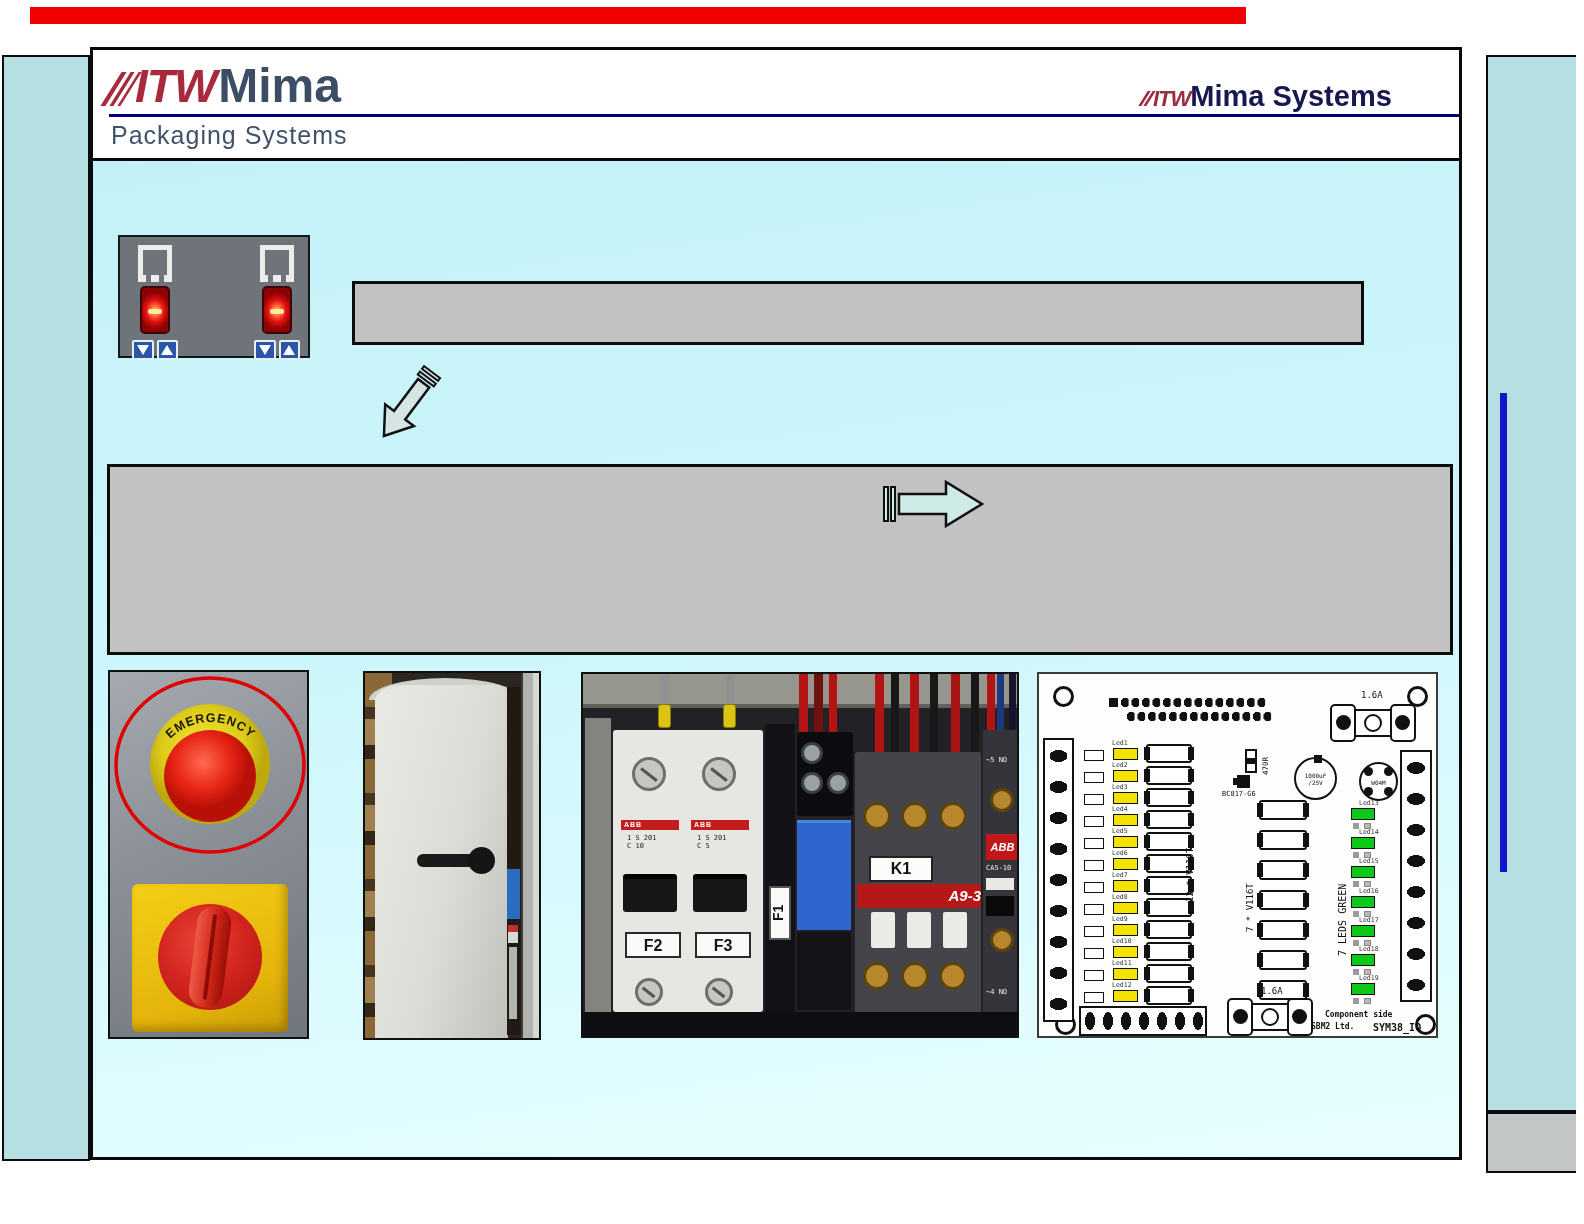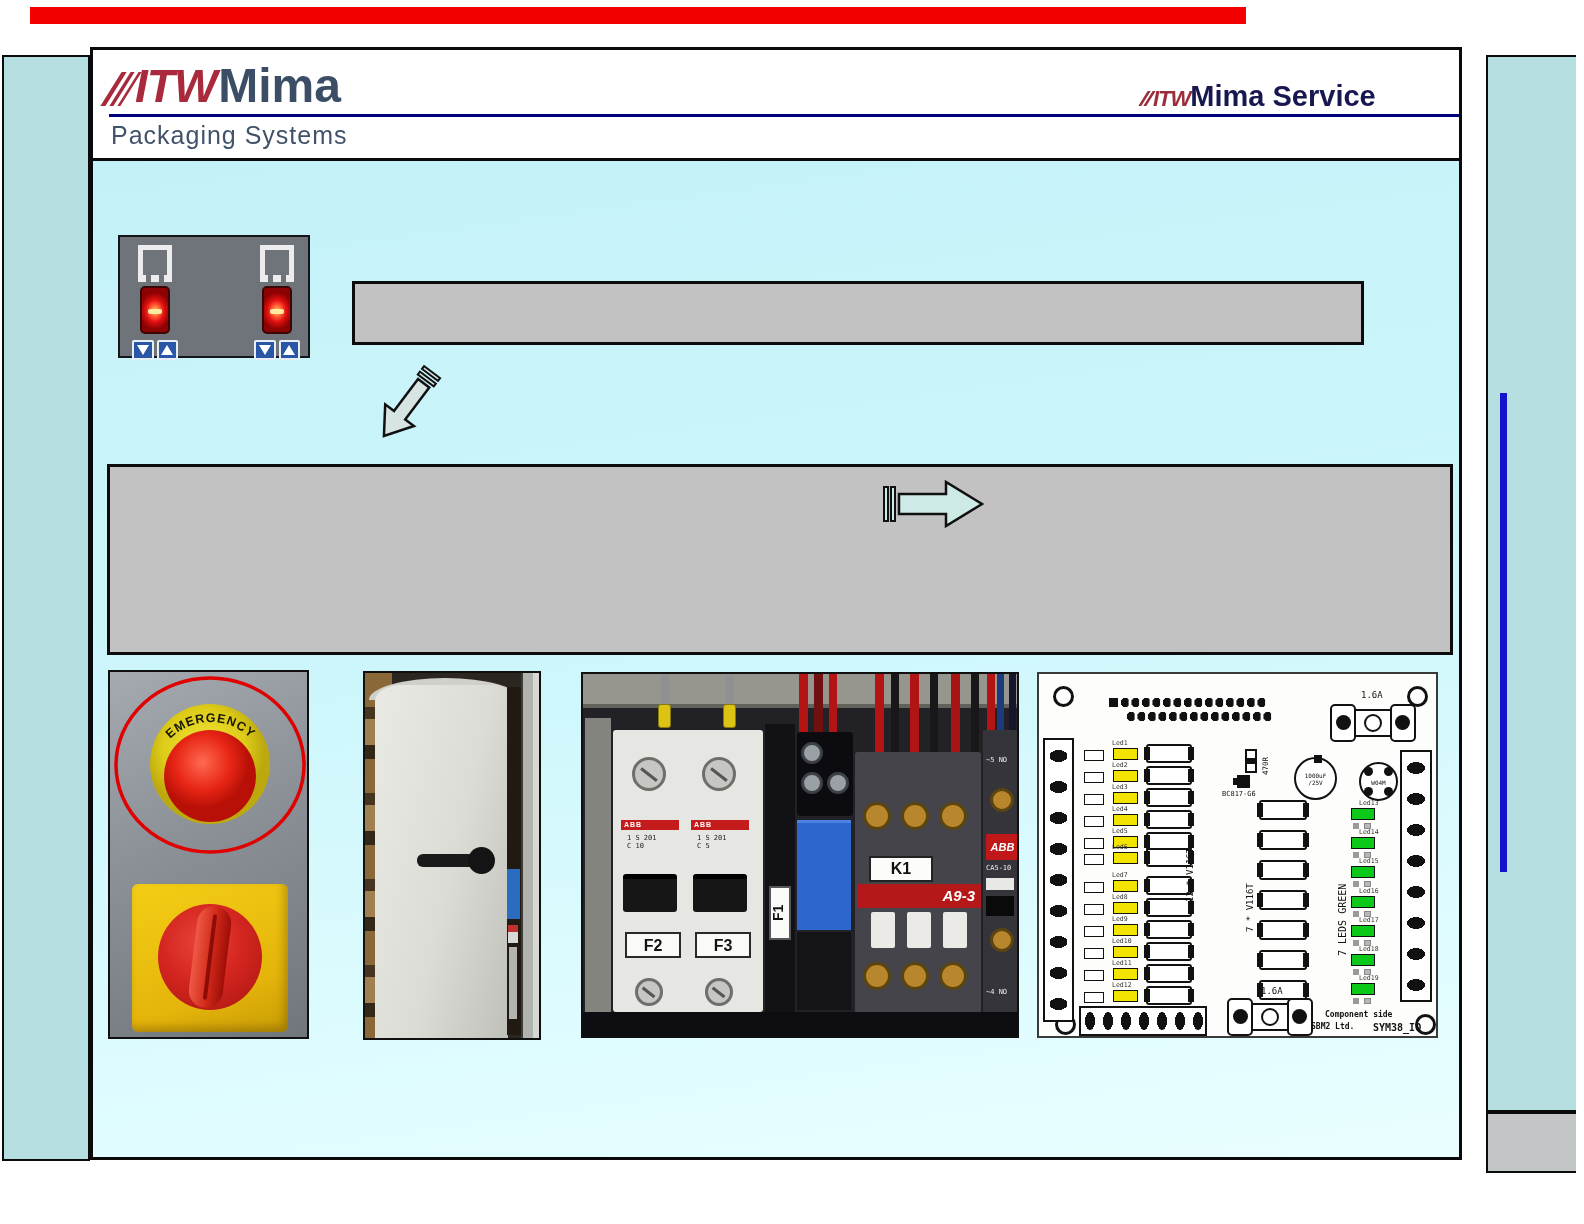--- a/index.html
+++ b/index.html
@@ -92,21 +92,21 @@
   .f1col{position:absolute;left:182px;top:50px;width:30px;height:290px;background:#121216}
   .f1lab{position:absolute;left:186px;top:212px;width:22px;height:54px;background:#fafaf8;border:2px solid #55555a}
   .f1lab span{position:absolute;left:-1px;top:33px;transform:rotate(-90deg);transform-origin:0 0;font-size:14px;font-weight:700;color:#111}
   .termblk{position:absolute;left:214px;top:58px;width:56px;height:84px;background:#0c0c10;border-radius:3px}
   .sscrew{position:absolute;border-radius:50%;background:#9aa0a6;border:3px solid #3c4044}
   .bluerelay{position:absolute;left:214px;top:146px;width:54px;height:110px;background:#2d66cc;border-top:3px solid #4a82e0}
   .underblue{position:absolute;left:214px;top:258px;width:54px;height:78px;background:#141418}
   .contactor{position:absolute;left:272px;top:78px;width:126px;height:262px;background:#44444a;border-radius:3px}
   .brass{position:absolute;border-radius:50%;background:#b8862c;border:3px solid #5a4410}
   .k1lab{position:absolute;left:286px;top:182px;width:64px;height:26px;background:#fcfcfa;border:2.5px solid #222;font-size:16px;font-weight:700;text-align:center;line-height:22px;color:#111}
-  .redstripe{position:absolute;left:274px;top:210px;width:124px;height:24px;background:#b41818;color:#fff;font-weight:700;font-size:15px;line-height:24px;text-align:right;padding-right:6px;font-style:italic}
+  .redstripe{position:absolute;left:274px;top:210px;width:124px;height:24px;background:#b41818;color:#fff;font-weight:700;font-size:15px;line-height:24px;text-align:right;padding-right:0;font-style:italic}
   .cap3{position:absolute;width:24px;height:36px;background:#eceae6;border-radius:2px}
   .aux{position:absolute;left:400px;top:56px;width:38px;height:286px;background:#34343a;color:#fff}
   .auxt{position:absolute;font-size:7px;color:#eee;font-family:"DejaVu Sans Mono",monospace}
   .abbbox{position:absolute;left:3px;top:104px;width:33px;height:26px;background:#c01818;color:#fff;font-weight:700;font-style:italic;font-size:11px;text-align:center;line-height:26px}
   .cab-bottom{position:absolute;left:0;top:338px;width:438px;height:28px;background:#0e0e12}
 
   
   .ph-pcb{left:944px;top:511px;width:401px;height:366px;background:#fdfdfb;border:2px solid #3a3a3a}
   .hole{position:absolute;width:21px;height:21px;border:3px solid #111;border-radius:50%;background:#fff}
   .dotsrow{position:absolute;height:11px;background-image:radial-gradient(ellipse 4px 5px at 5px 50%,#111 98%,transparent 100%);background-size:10.5px 100%;background-repeat:repeat-x}
@@ -165,21 +165,21 @@
 
   <div class="frame">
 
     <div class="header">
       <div class="logo">
         <span class="slash"></span><span class="slash s2"></span><span class="slash s3"></span><span class="itw">ITW</span><span class="mima">Mima</span>
       </div>
       <div class="rule"></div>
       <div class="subtitle">Packaging Systems</div>
       <div class="service">
-        <span class="slash-sm"></span><span class="slash-sm"></span><span class="itw">ITW</span><span class="svc">Mima Service</span>
+        <span class="slash-sm"></span><span class="slash-sm"></span><span class="itw">ITW</span><span class="svc">Mima Systems</span>
       </div>
     </div>
 
     <div class="content">
 
       <div class="panel">
         <div class="pcol" style="left:12px">
           <div class="roll"></div>
           <div class="rollfeet"></div>
           <div class="lamp">
@@ -409,21 +409,21 @@
               <span class="lab">Led4</span>
               <i class="led"></i>
               <i class="ic"></i>
             </div>
             <div class="pcb-ylrow" style="top: 156px;">
               <i class="sq"></i>
               <span class="lab">Led5</span>
               <i class="led"></i>
               <i class="ic"></i>
             </div>
-            <div class="pcb-ylrow" style="top: 172px;">
+            <div class="pcb-ylrow" style="top: 178px;">
               <i class="sq"></i>
               <span class="lab">Led6</span>
               <i class="led"></i>
               <i class="ic"></i>
             </div>
             <div class="pcb-ylrow" style="top: 200px;">
               <i class="sq"></i>
               <span class="lab">Led7</span>
               <i class="led"></i>
               <i class="ic"></i>

